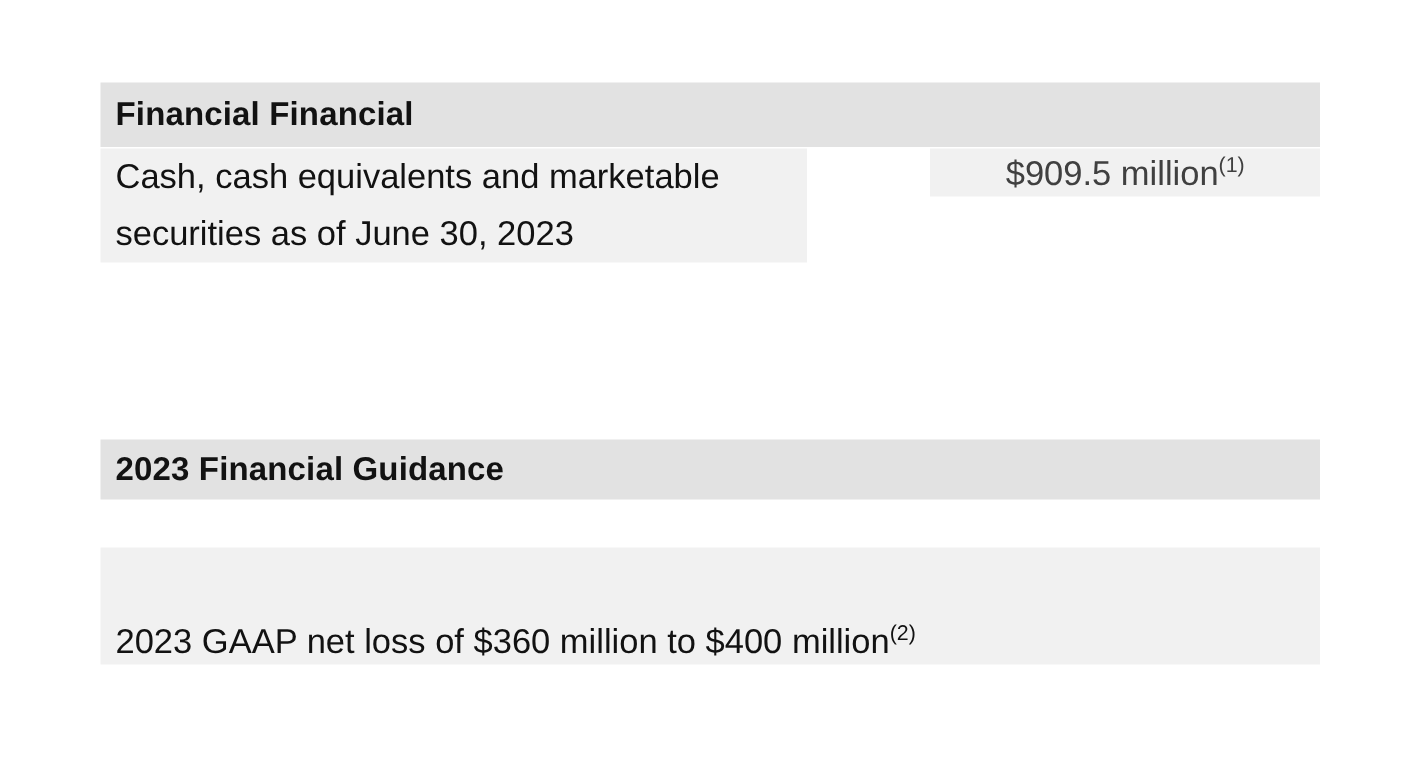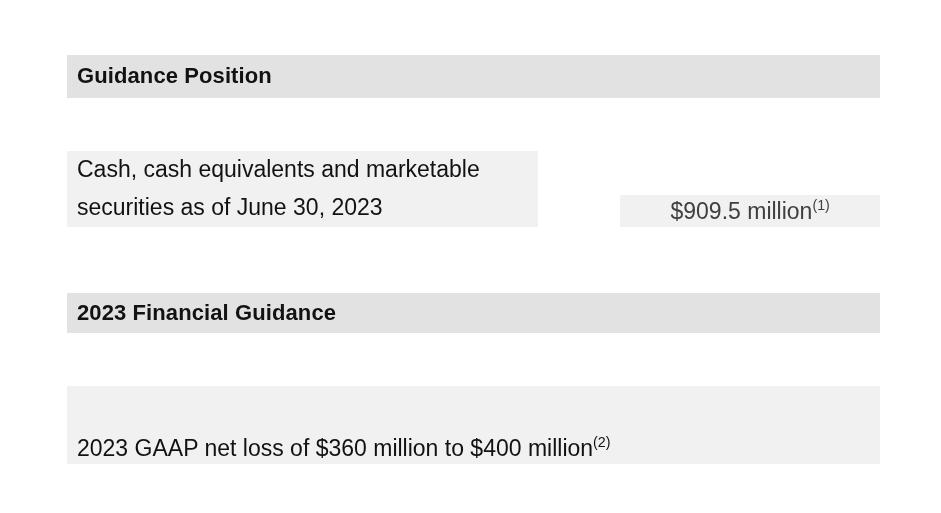--- a/index.html
+++ b/index.html
@@ -42,21 +42,21 @@
     font-size: 22px;
     font-weight: bold;
     letter-spacing: 0.1px;
     color: #121212;
     padding-left: 10px;
     line-height: 1.1;
   }
 
   .fin-table-body {
     display: flex;
-    align-items: flex-end;
+    align-items: flex-start;
     background: transparent;
     gap: 40px;
   }
 
   .fin-cell {
     background: #f1f1f1;
     box-sizing: border-box;
     display: flex;
     align-items: center;
   }
@@ -108,20 +108,21 @@
   }
   #table-financial-guidance .fin-table-body {
     height: 129px;
     margin-top: 2px;
   }
   .cell-guidance {
     width: 813px;
     padding-left: 10px;
     padding-right: 14px;
     align-items: flex-start;
+    margin-top: 30px;
   }
   .cell-guidance .cell-text {
     font-size: 23px;
     line-height: 1.4;
     color: #121212;
     padding-top: 46px;
   }
 
   sup.footnote-ref {
     font-size: 0.62em;
@@ -131,21 +132,21 @@
   }
 </style>
 </head>
 <body>
 
 <div class="slide">
 
   <div class="fin-table" id="table-financial-position">
 
     <div class="fin-table-header">
-      <span class="fin-table-header-label">Guidance Position</span>
+      <span class="fin-table-header-label">Financial Financial</span>
     </div>
 
     <div class="fin-table-body">
 
       <div class="fin-cell cell-label">
         <span class="cell-text">Cash, cash equivalents and marketable securities as of June 30, 2023</span>
       </div>
 
       <div class="cell-spacer"></div>
 

